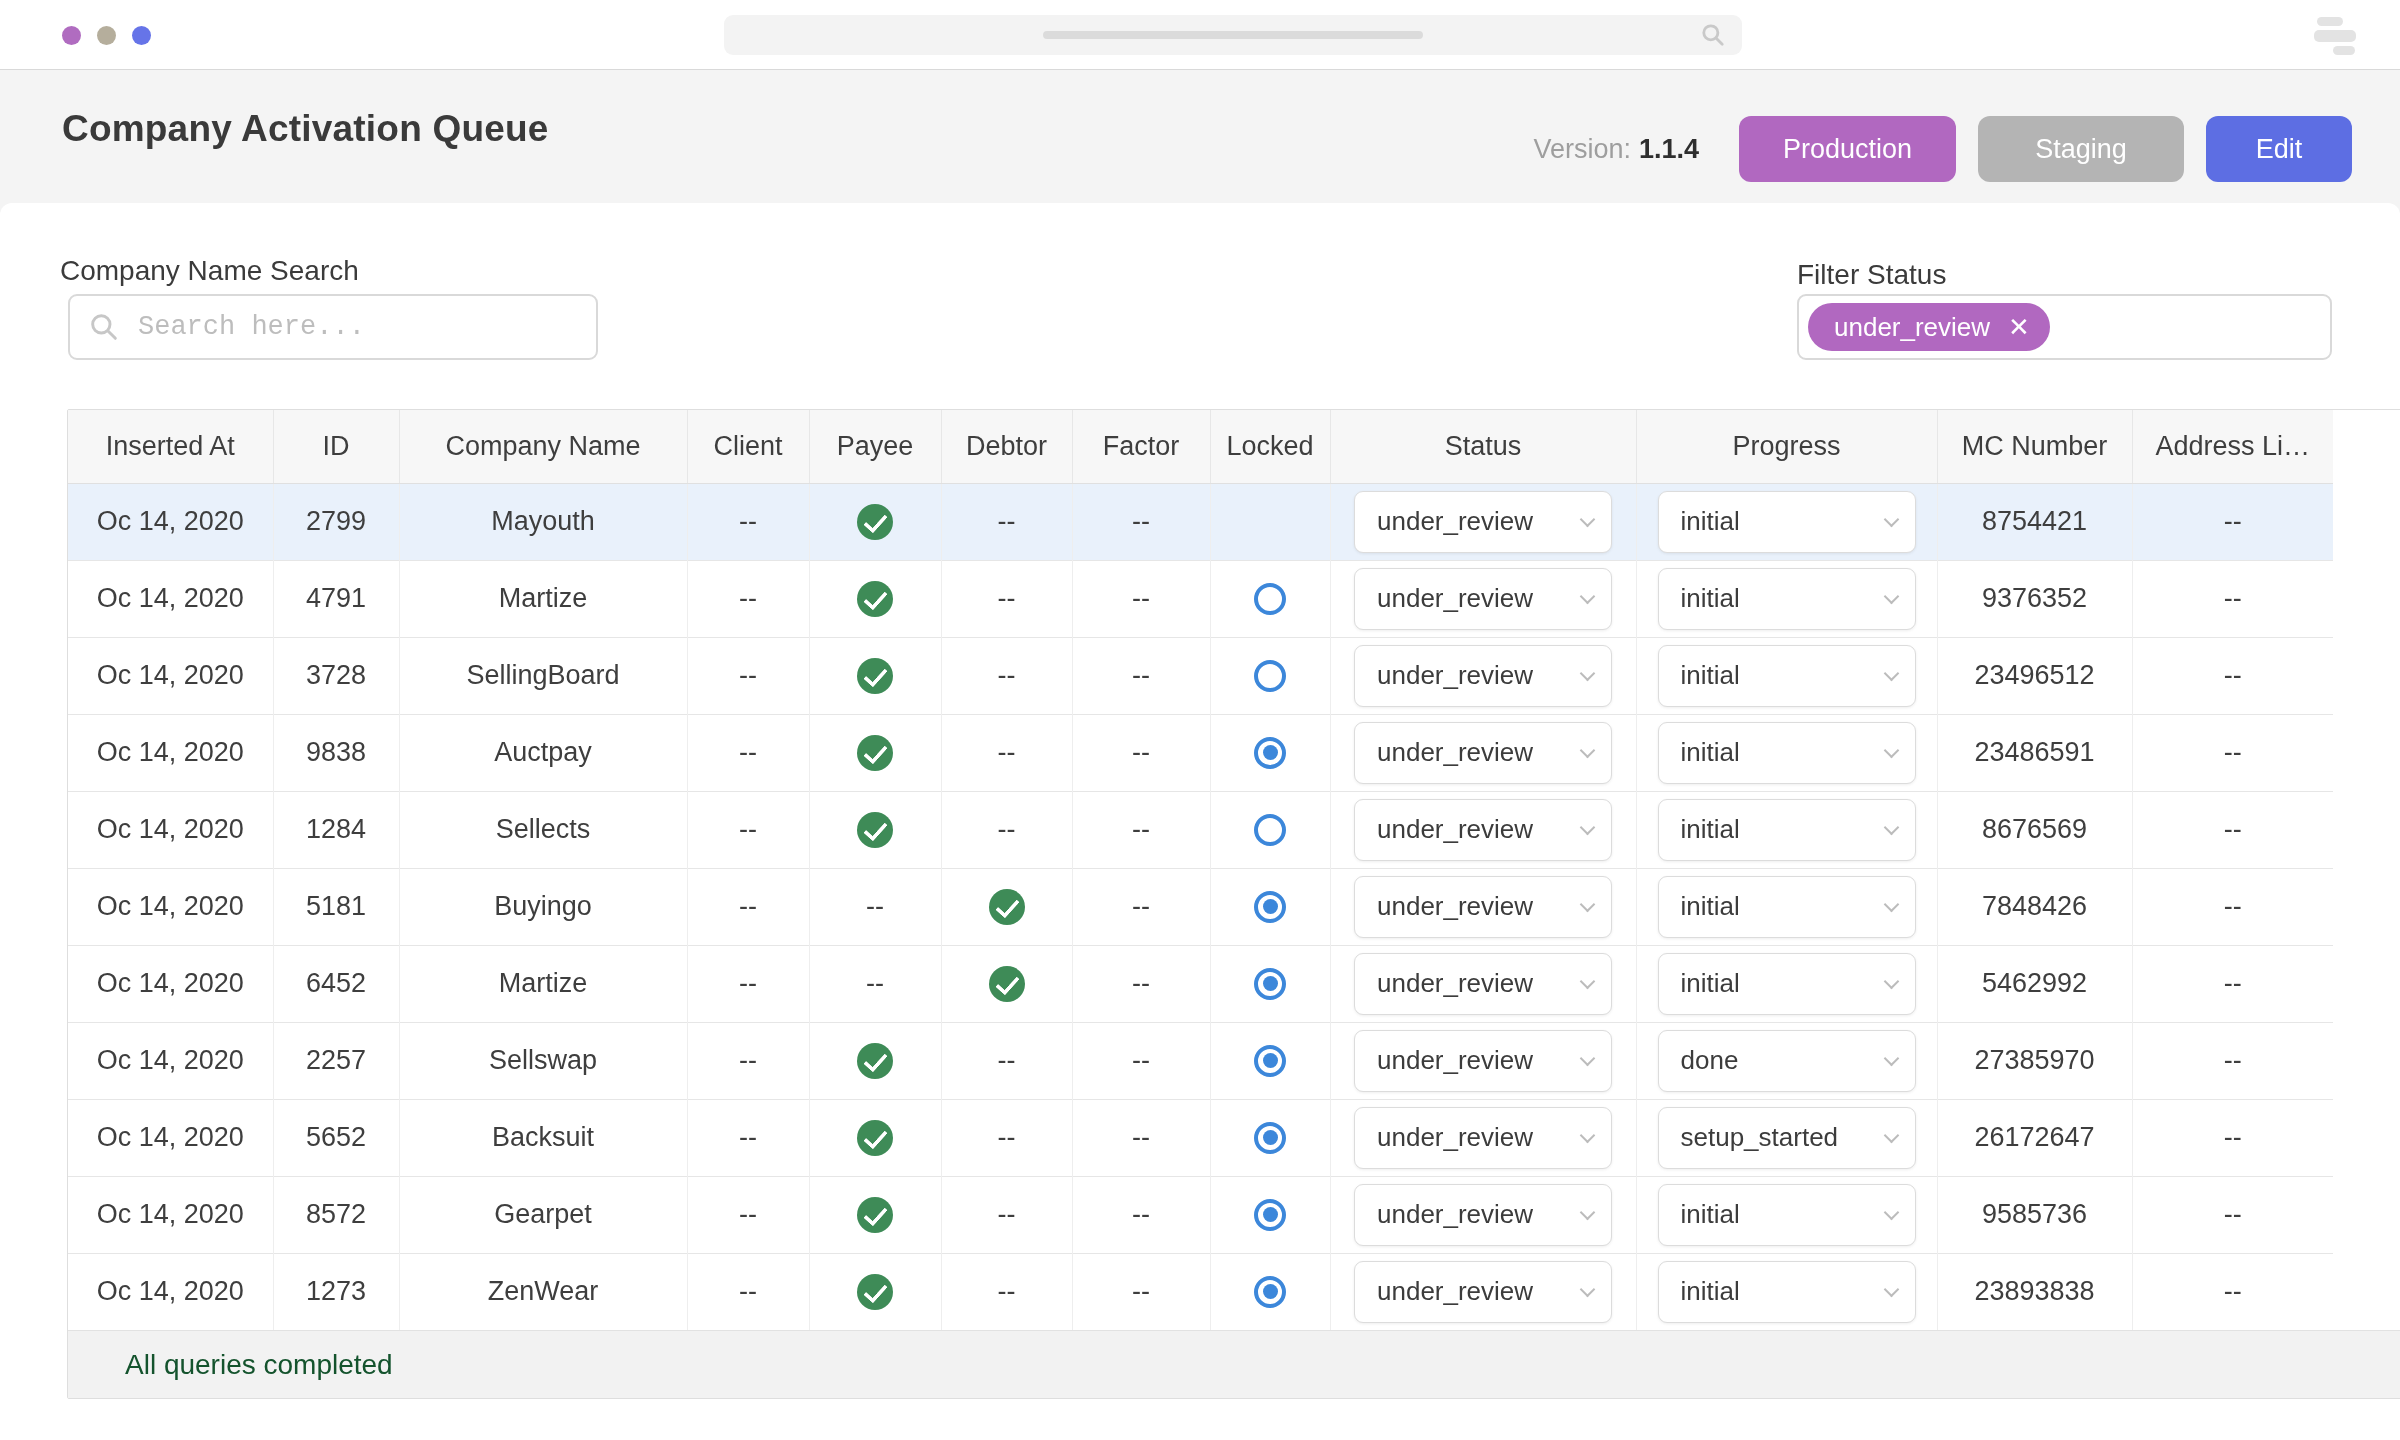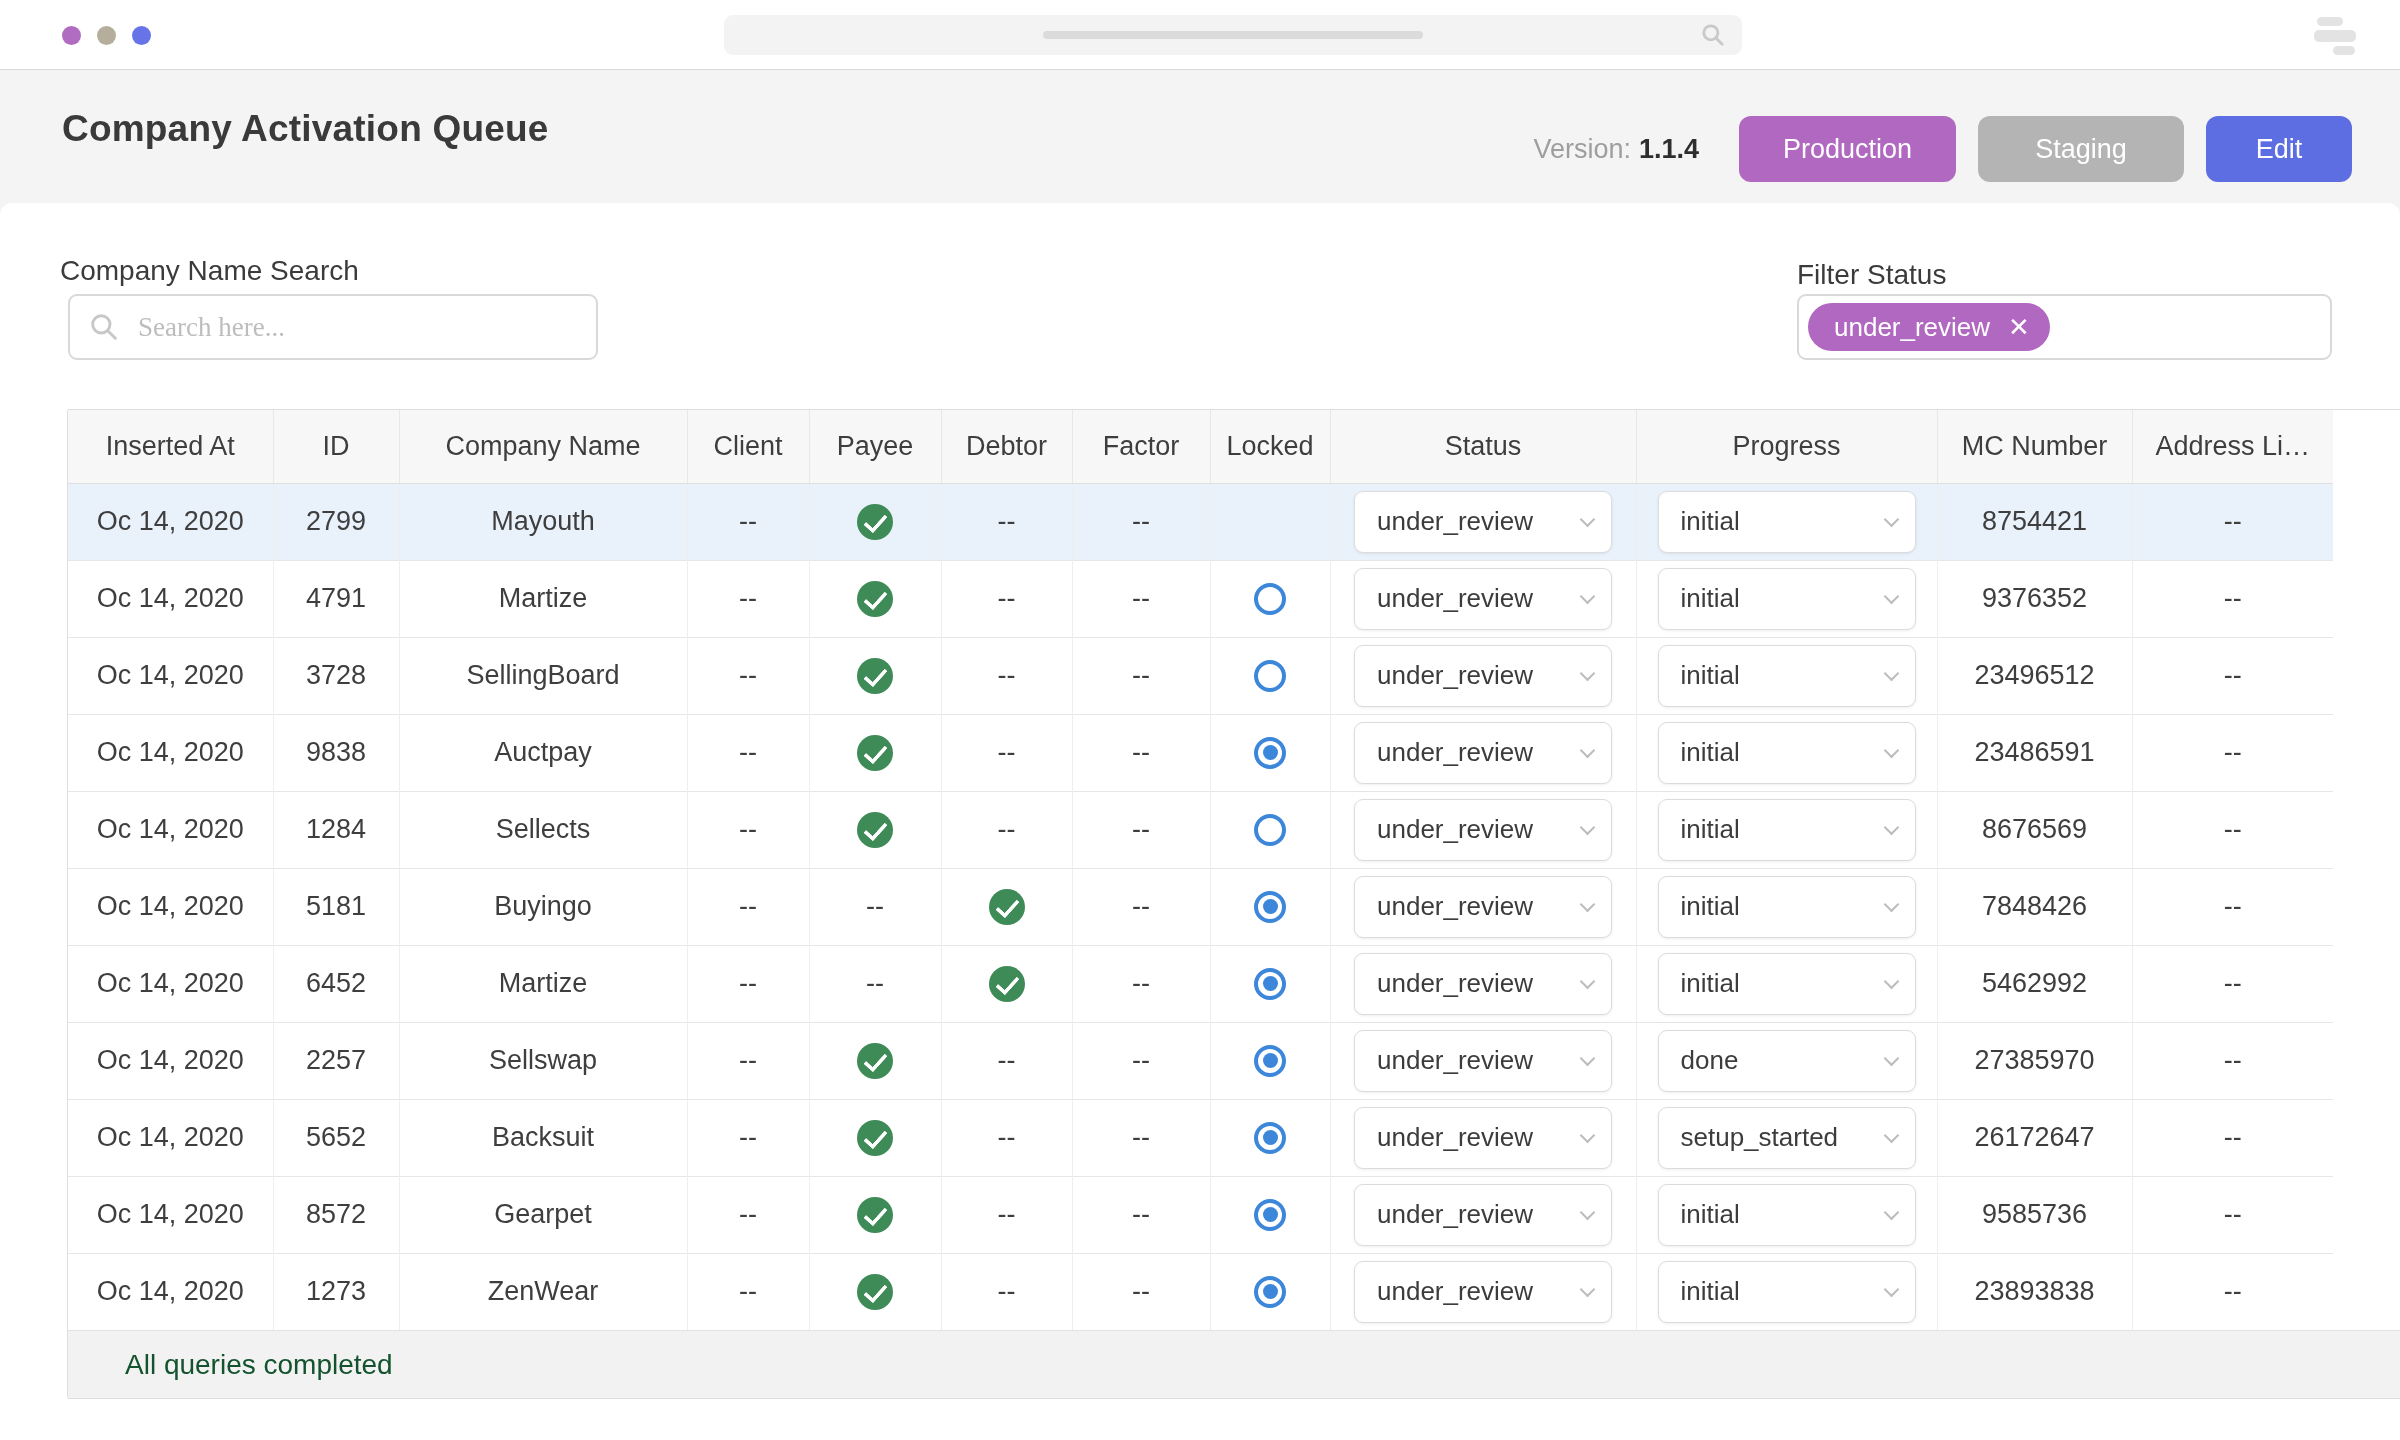--- a/index.html
+++ b/index.html
@@ -39,21 +39,21 @@
   .btn.edit       { width:146px; background:var(--blueBtn); }
 
   
   .main { position:relative; background:#ffffff; border-radius:12px 12px 0 0; margin-top:-10px; }
   .filters { position:relative; height:206px; }
   .flabel { position:absolute; font-size:28px; font-weight:500; color:#3b3b3b; }
   .search-label { left:60px; top:52px; }
   .filter-label { left:1797px; top:56px; }
   .search-wrap { position:absolute; left:68px; top:91px; width:530px; height:66px; }
   .search-wrap input { width:100%; height:100%; border:2px solid #d9d9d9; border-radius:9px;
-        padding:0 36px 0 68px; font-size:27px; font-family:Liberation Serif, serif; color:#444; outline:none; background:#fff; }
+        padding:0 36px 0 68px; font-size:27px; font-family:Liberation Mono, monospace; color:#444; outline:none; background:#fff; }
   .search-wrap input::placeholder { color:#bdbdbd; }
   .search-ic { position:absolute; left:20px; top:17px; pointer-events:none; }
   .filter-box { position:absolute; left:1797px; top:91px; width:535px; height:66px;
         border:2px solid #d9d9d9; border-radius:9px; background:#fff; display:flex; align-items:center; padding-left:9px; }
   .chip { display:inline-flex; align-items:center; gap:18px; height:48px; padding:0 20px 0 26px;
         background:var(--purple); border-radius:26px; color:#fff; font-size:26px; }
   .chip .x { font-size:26px; font-weight:700; cursor:pointer; line-height:1; }
 
   
   .table-card { margin-left:67px; width:2399px; border:1px solid #dedede; border-radius:2px; overflow:hidden; }

